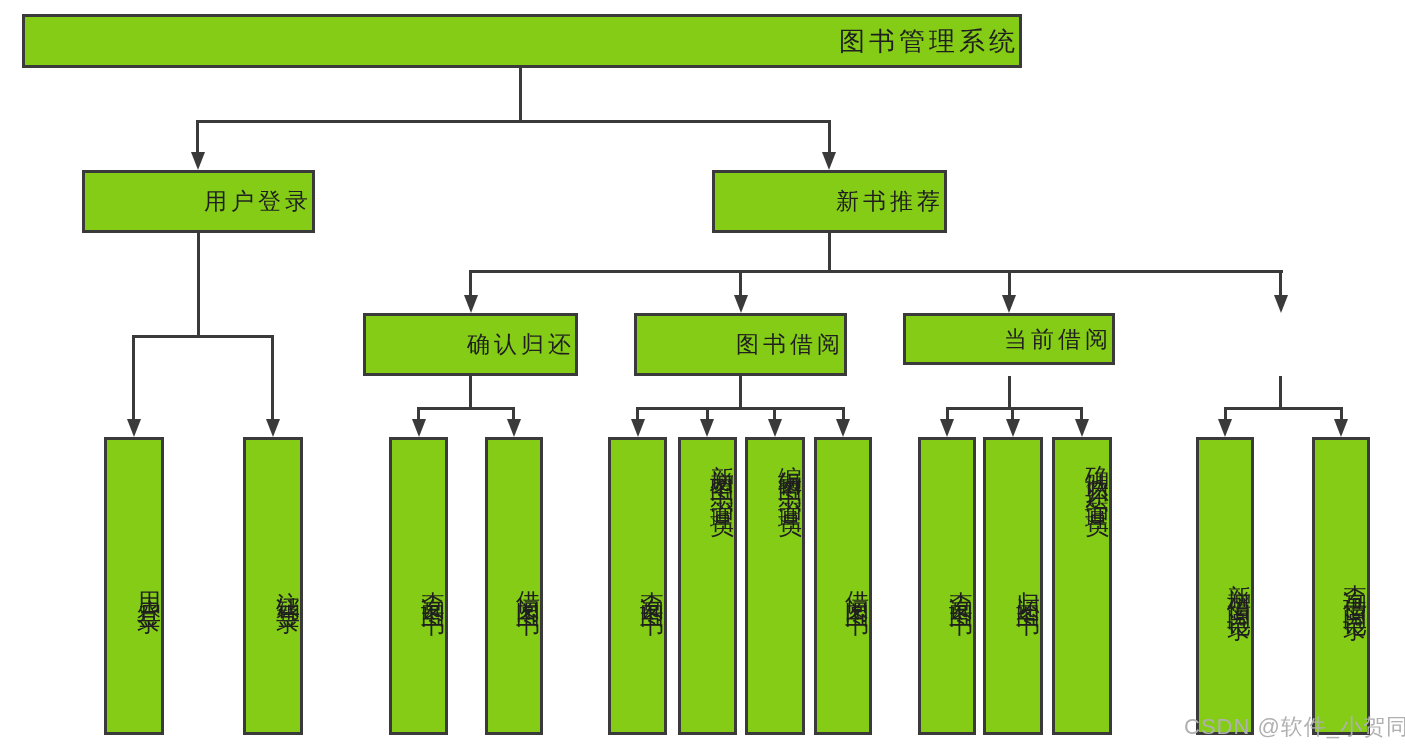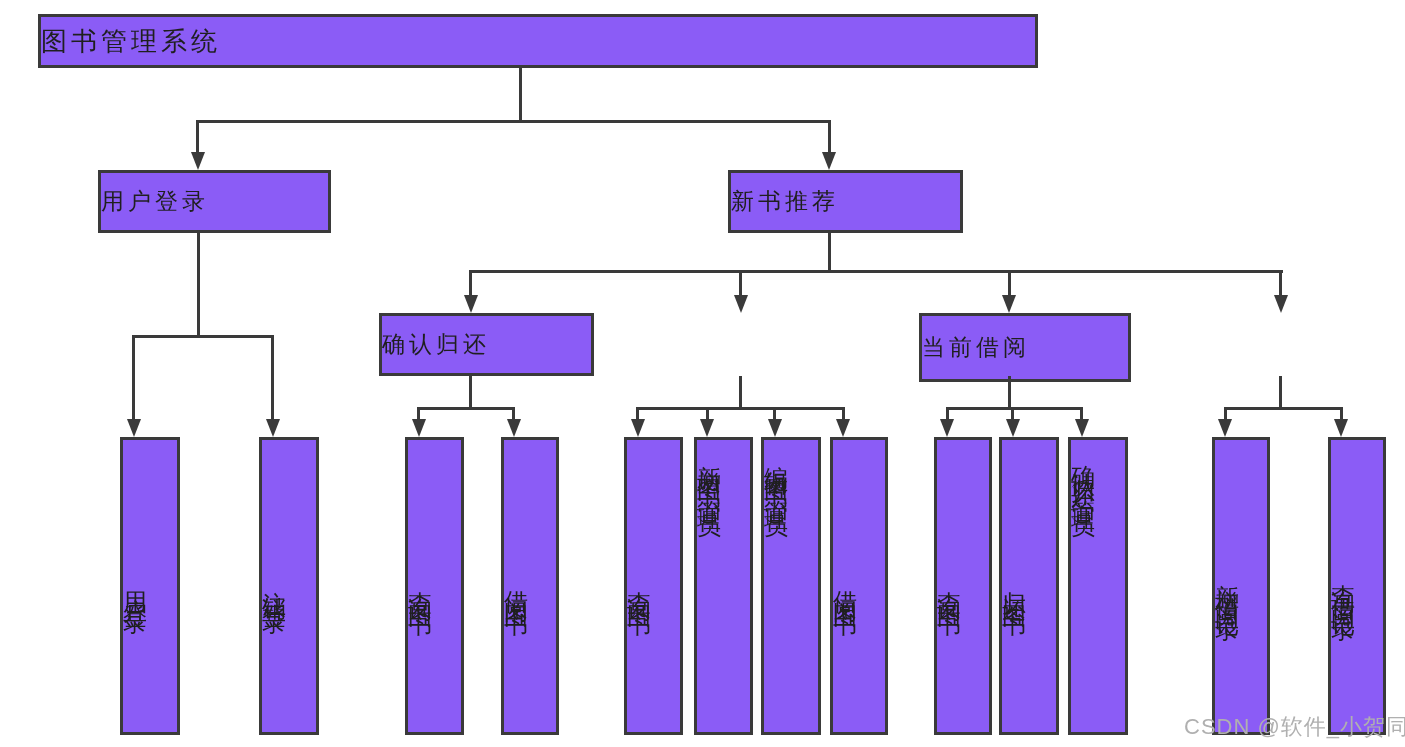--- a/index.html
+++ b/index.html
@@ -4,24 +4,23 @@
 <style>
   html,body{margin:0;padding:0;}
   body{
     width:1405px;height:747px;background:#ffffff;
     font-family:"Liberation Sans","DejaVu Sans",sans-serif;
     overflow:hidden;
   }
   #stage{position:relative;width:1405px;height:747px;background:#ffffff;}
   .box{
     position:absolute;box-sizing:border-box;
-    border:3px solid #3a3a3a;background:#8b5cf6;
-    display:flex;align-items:center;justify-content:flex-start;
+    border:3px solid #3a3a3a;background:#84cc16;
+    display:flex;align-items:center;justify-content:flex-end;
     color:#1f1f1f;
-    margin-left:16px;
   }
   .hlabel{font-size:23px;letter-spacing:4px;white-space:nowrap;}
   .root-label{font-size:26px;letter-spacing:4px;}
   .leaf{align-items:center;}
   .leaf.top{align-items:flex-start;padding-top:6px;}
   .vtext{
     writing-mode:vertical-rl;text-orientation:mixed;
     font-size:24px;letter-spacing:7px;line-height:1;
     white-space:nowrap;
   }
@@ -74,21 +73,24 @@
   <div class="vline" style="left:739px;top:270px;height:29px;"></div>
   <div class="arrow" style="left:734px;top:295px;"></div>
   <div class="vline" style="left:1008px;top:270px;height:29px;"></div>
   <div class="arrow" style="left:1002px;top:295px;"></div>
   <div class="vline" style="left:1279px;top:270px;height:29px;"></div>
   <div class="arrow" style="left:1274px;top:295px;"></div>
 
   <div class="box" style="left:363px;top:313px;width:215px;height:63px;">
     <span class="hlabel">确认归还</span>
   </div>
-  <div class="box" style="left:903px;top:313px;width:212px;height:69px;">
+  <div class="box" style="left:634px;top:313px;width:213px;height:63px;">
+    <span class="hlabel">图书借阅</span>
+  </div>
+  <div class="box" style="left:903px;top:313px;width:212px;height:52px;">
     <span class="hlabel">当前借阅</span>
   </div>
 
   <div class="vline" style="left:469px;top:376px;height:31px;"></div>
   <div class="hline" style="left:417px;top:407px;width:98px;"></div>
   <div class="vline" style="left:417px;top:407px;height:16px;"></div>
   <div class="arrow" style="left:412px;top:419px;"></div>
   <div class="vline" style="left:512px;top:407px;height:16px;"></div>
   <div class="arrow" style="left:507px;top:419px;"></div>
 

